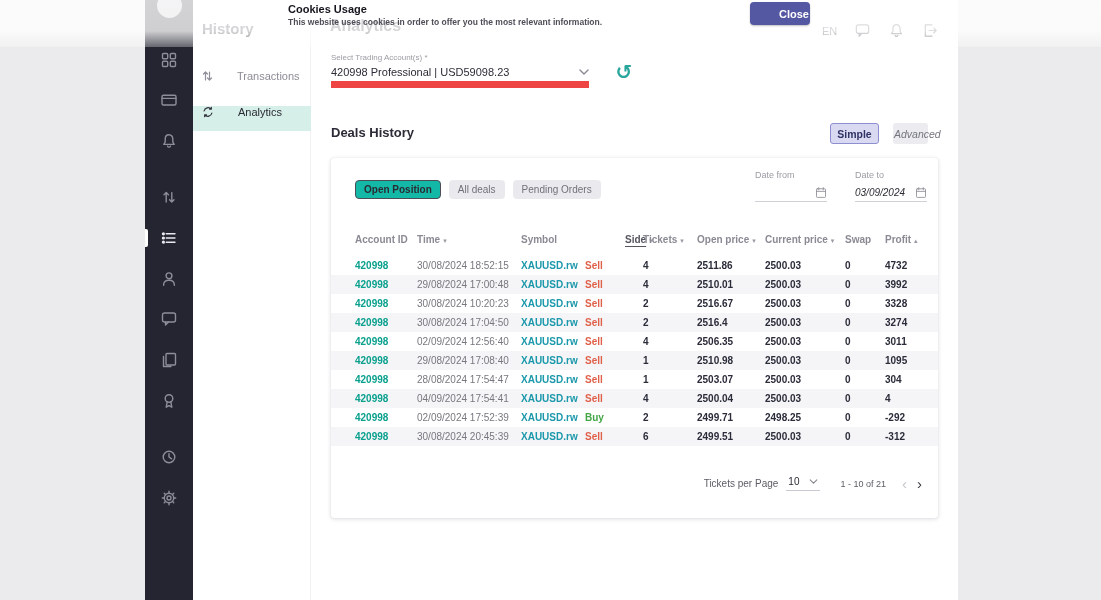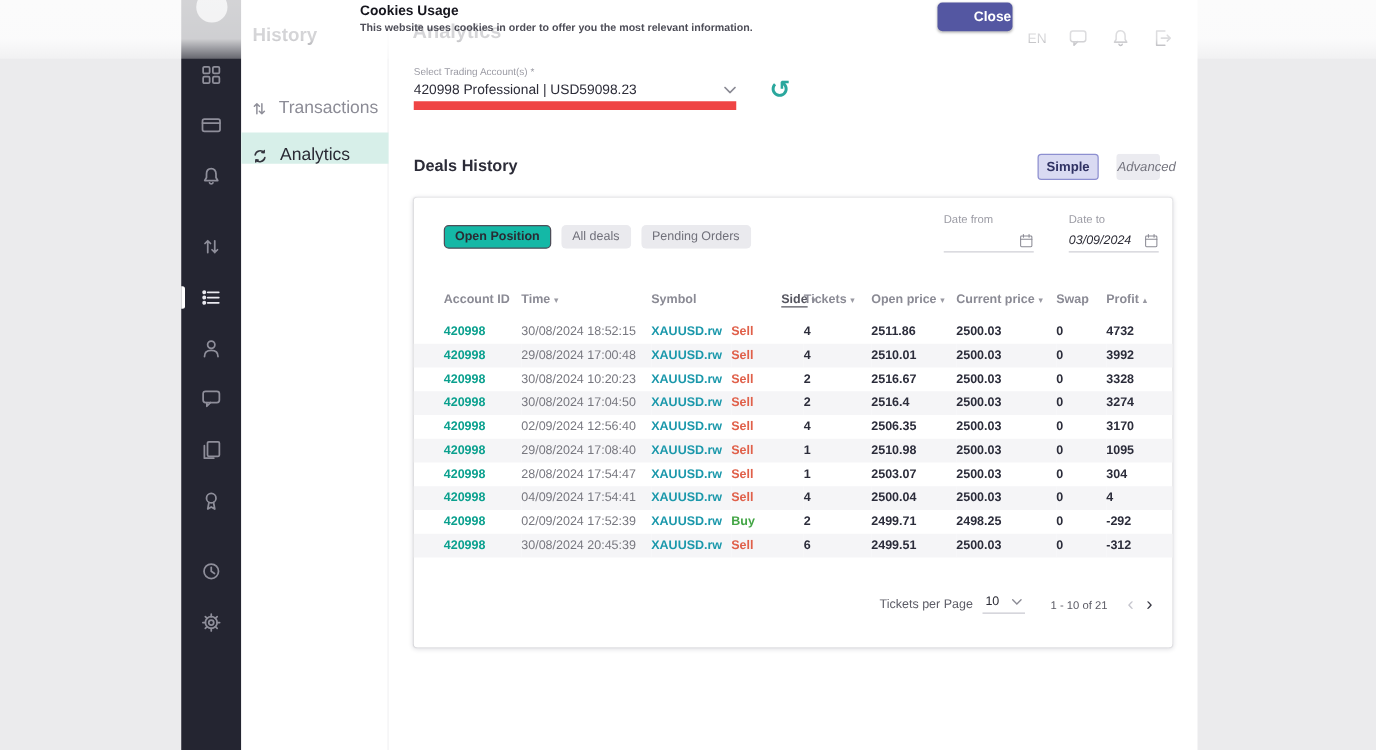--- a/index.html
+++ b/index.html
@@ -12,21 +12,21 @@
   .avatar { position:absolute; left:12px; top:-7px; width:25px; height:25px; border-radius:50%; background:#c6c7cc; }
   .rail-btn { position:absolute; left:0; width:48px; height:24px; display:flex; align-items:center; justify-content:center; cursor:pointer; }
   .rail-ind { position:absolute; left:0; top:229px; width:3px; height:18px; background:#ffffff; border-radius:0 2px 2px 0; }
   .rail svg { stroke:#8e8e9a; fill:none; stroke-width:1.4; stroke-linecap:round; stroke-linejoin:round; }
   .rail .rail-active svg { stroke:#e9e9ef; }
   .rail .rail-active svg .dotfill { fill:#e9e9ef; }
 
   
   .subnav { position:absolute; left:193px; top:0; width:118px; height:600px; background:#fff; border-right:1px solid #f1f1f4; }
   .subnav-title { position:absolute; left:9px; top:20px; font-size:15px; font-weight:700; color:#3e3e49; }
-  .subnav-item { position:absolute; left:0; width:118px; display:flex; align-items:flex-end; gap:10px; padding-left:9px; font-size:14px; color:#8c8c96; cursor:pointer; }
+  .subnav-item { position:absolute; left:0; width:118px; display:flex; align-items:flex-start; gap:24px; padding-left:9px; font-size:11px; color:#8c8c96; cursor:pointer; }
   .subnav-item svg { flex:0 0 auto; fill:none; stroke:#8f8f99; stroke-width:1.2; stroke-linecap:round; stroke-linejoin:round; }
   .subnav-item.item-transactions { top:70px; height:23px; }
   .subnav-item.item-analytics { top:106px; height:25px; background:#d7efe9; color:#2a2a34; font-weight:500; }
   .subnav-item.item-analytics svg { stroke:#33343d; }
 
   
   .main { position:absolute; left:311px; top:0; width:647px; height:600px; background:#fff; }
   .top-icons { position:absolute; top:22px; left:511px; display:flex; align-items:center; gap:17px; }
   .lang { font-size:11px; color:#4a4a55; font-weight:500; cursor:pointer; }
   .top-icons svg { fill:none; stroke:#62626c; stroke-width:1.3; stroke-linecap:round; stroke-linejoin:round; cursor:pointer; }
@@ -317,21 +317,21 @@
             </tr>
             <tr>
               <td class="cell-account">420998</td>
               <td class="cell-time">02/09/2024 12:56:40</td>
               <td class="cell-symbol">XAUUSD.rw</td>
               <td class="side-sell">Sell</td>
               <td class="cell-num">4</td>
               <td class="cell-num">2506.35</td>
               <td class="cell-num">2500.03</td>
               <td class="cell-num">0</td>
-              <td class="cell-num">3170</td>
+              <td class="cell-num">3011</td>
             </tr>
             <tr>
               <td class="cell-account">420998</td>
               <td class="cell-time">29/08/2024 17:08:40</td>
               <td class="cell-symbol">XAUUSD.rw</td>
               <td class="side-sell">Sell</td>
               <td class="cell-num">1</td>
               <td class="cell-num">2510.98</td>
               <td class="cell-num">2500.03</td>
               <td class="cell-num">0</td>

